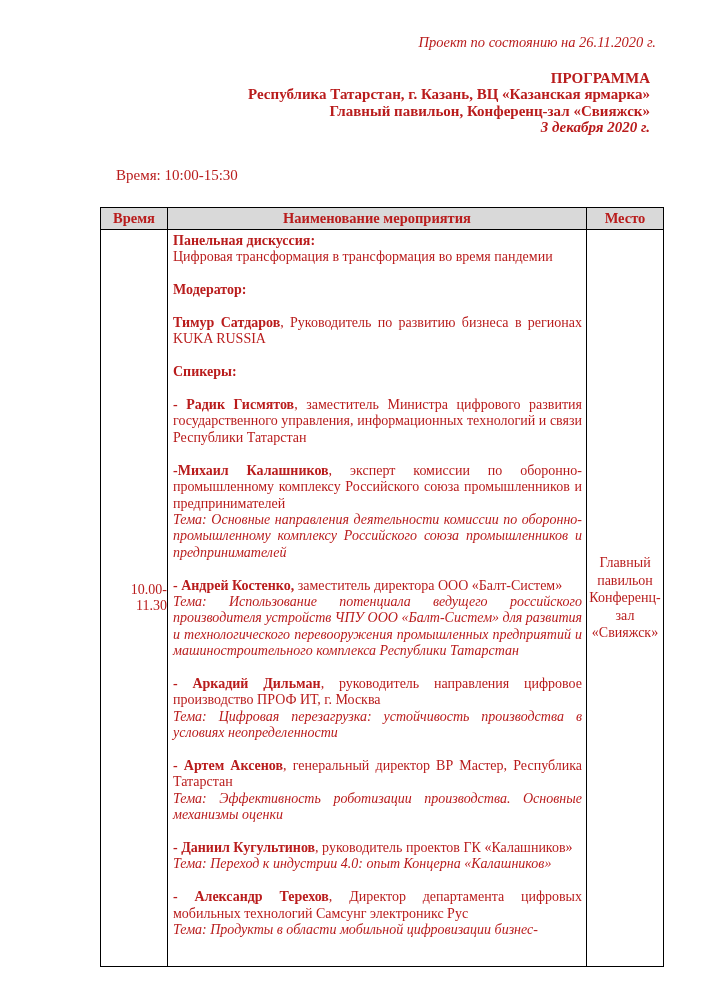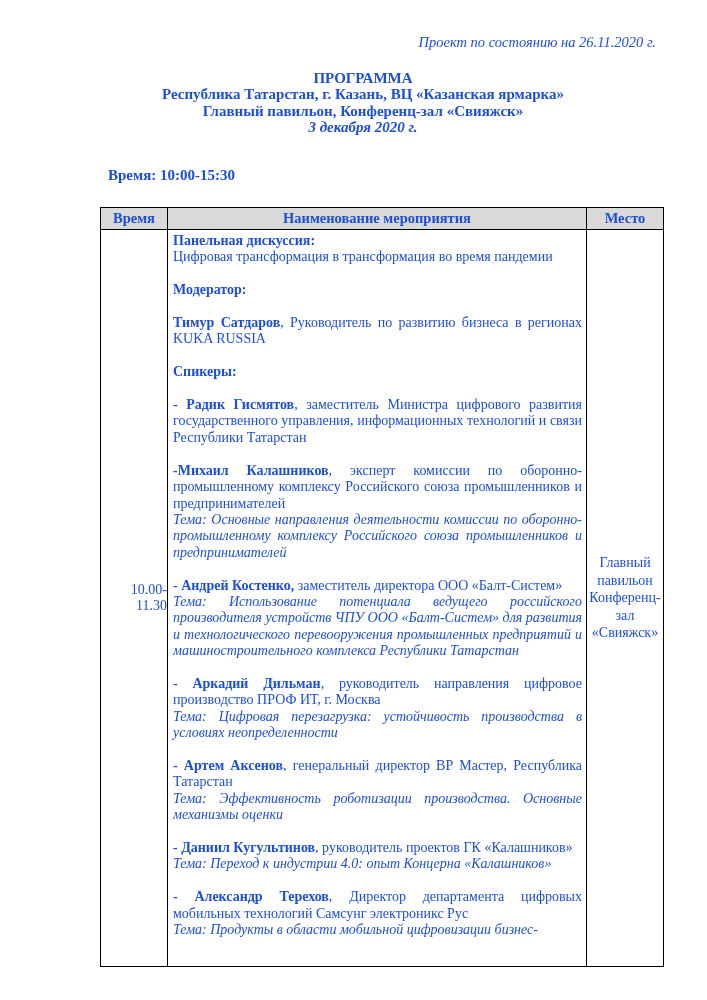--- a/index.html
+++ b/index.html
@@ -2,46 +2,46 @@
 <html><head>
 <meta charset="utf-8">
 <style>
   html, body { margin: 0; padding: 0; background: #ffffff; }
   .page {
     position: relative;
     width: 707px;
     height: 1000px;
     background: #ffffff;
     font-family: "Liberation Serif", serif;
-    color: #1d4ed8;
+    color: #b91c1c;
     overflow: hidden;
   }
   .draft-note {
     position: absolute;
     top: 34px;
     right: 51px;
     font-style: italic;
     font-size: 14.5px;
   }
   .title-block {
     position: absolute;
     top: 70px;
-    left: 84px;
+    left: 92px;
     width: 558px;
-    text-align: center;
+    text-align: right;
     font-weight: bold;
     font-size: 15px;
     line-height: 16.4px;
   }
   .title-line.italic { font-style: italic; }
   .time-label {
     position: absolute;
     top: 167px;
-    left: 108px;
-    font-weight: bold;
+    left: 116px;
+    font-weight: normal;
     font-size: 15px;
   }
   table.program {
     position: absolute;
     top: 207px;
     left: 100px;
     width: 558px;
     border-collapse: collapse;
     table-layout: fixed;
     border: 1.5px solid #000;

